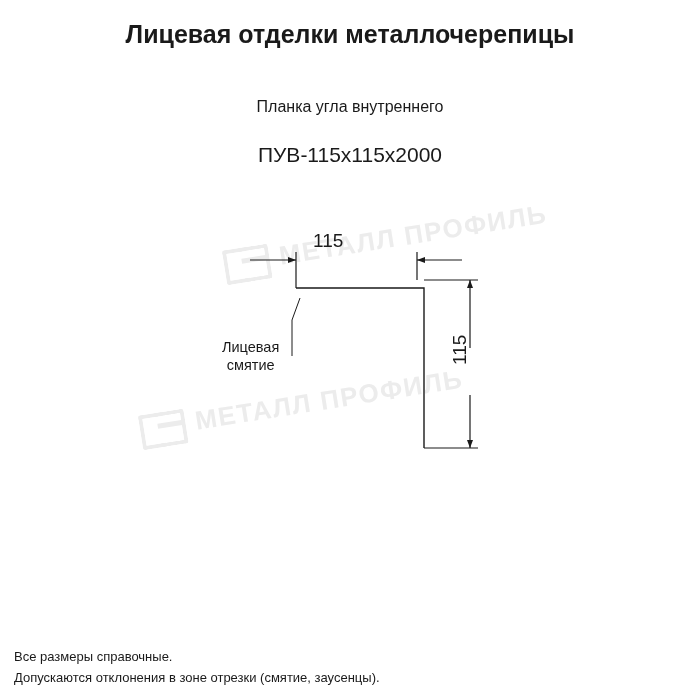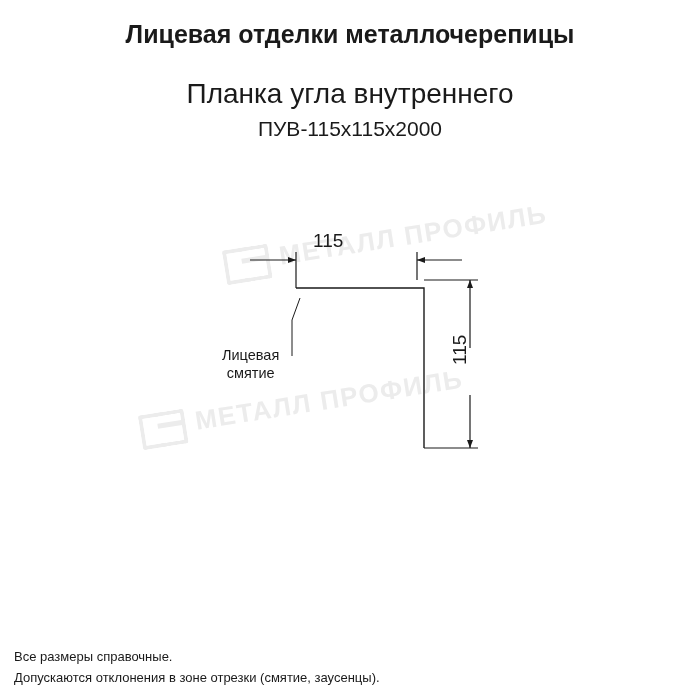--- a/index.html
+++ b/index.html
@@ -30,24 +30,24 @@
     text-align: center;
   }
   .main-title {
     font-size: 25px;
     font-weight: bold;
     letter-spacing: 0px;
     line-height: 32px;
     margin: 0;
   }
   .sub-title {
-    font-size: 28px;
+    font-size: 16px;
     font-weight: normal;
     line-height: 28px;
-    margin: 3px;
+    margin: 16px;
     padding-top: 27px;
   }
   .sub-title-2 {
     font-size: 21px;
     font-weight: normal;
     line-height: 28px;
     margin: 0;
     padding-top: 4px;
   }
 
@@ -125,21 +125,20 @@
   }
   .face-label {
     position: absolute;
     left: 222px;
     top: 148px;
     font-size: 14.5px;
     line-height: 18px;
     text-align: center;
     color: #1a1a1a;
     white-space: nowrap;
-    margin-top: 8px;
   }
 
   
   .footer {
     position: absolute;
     left: 14px;
     bottom: 12px;
     font-size: 13px;
     line-height: 21px;
     color: #1a1a1a;

